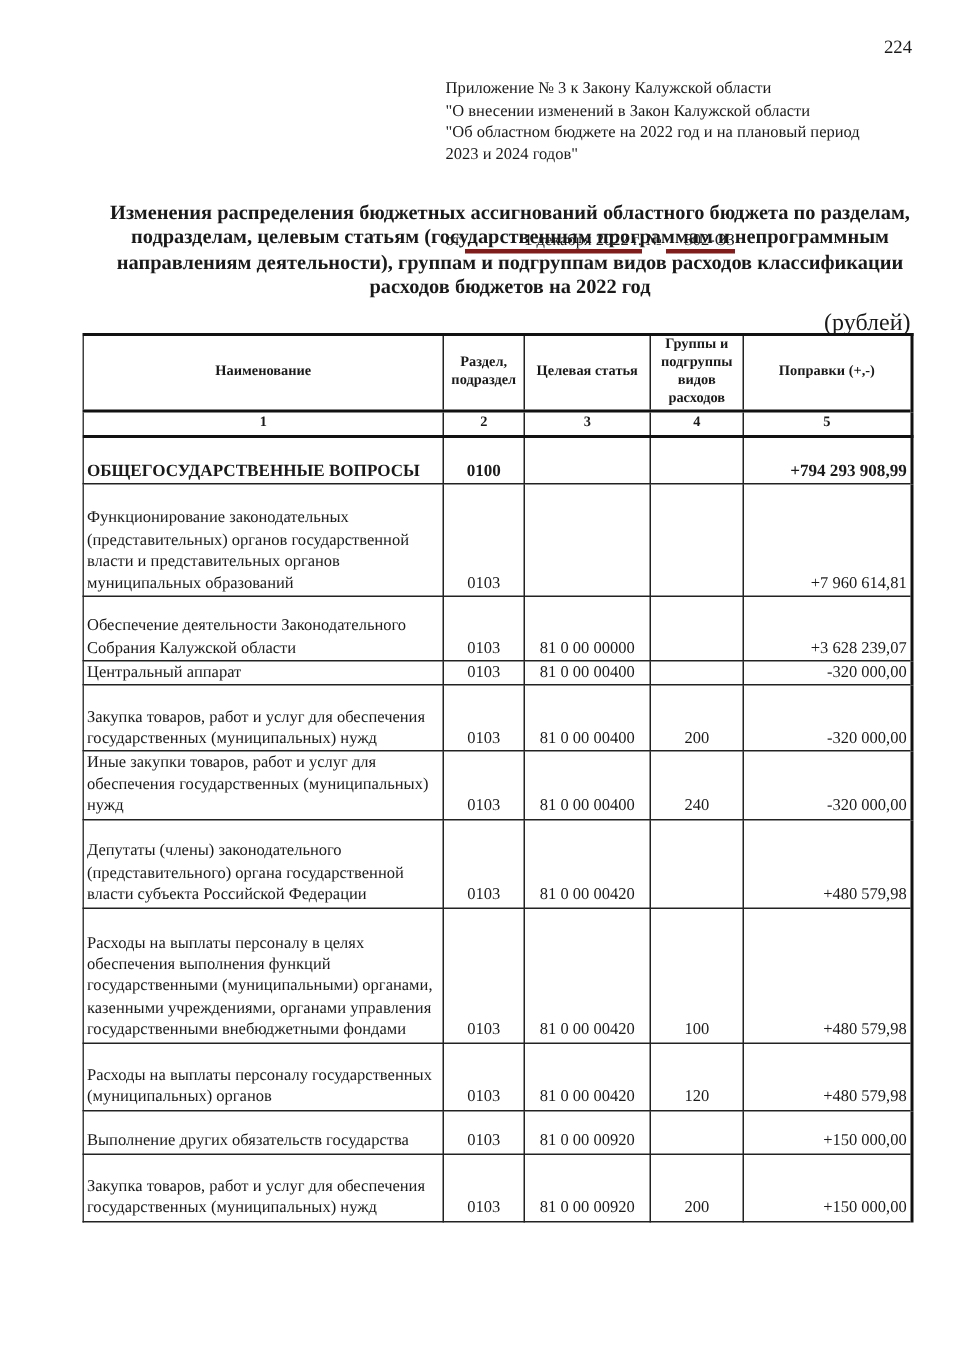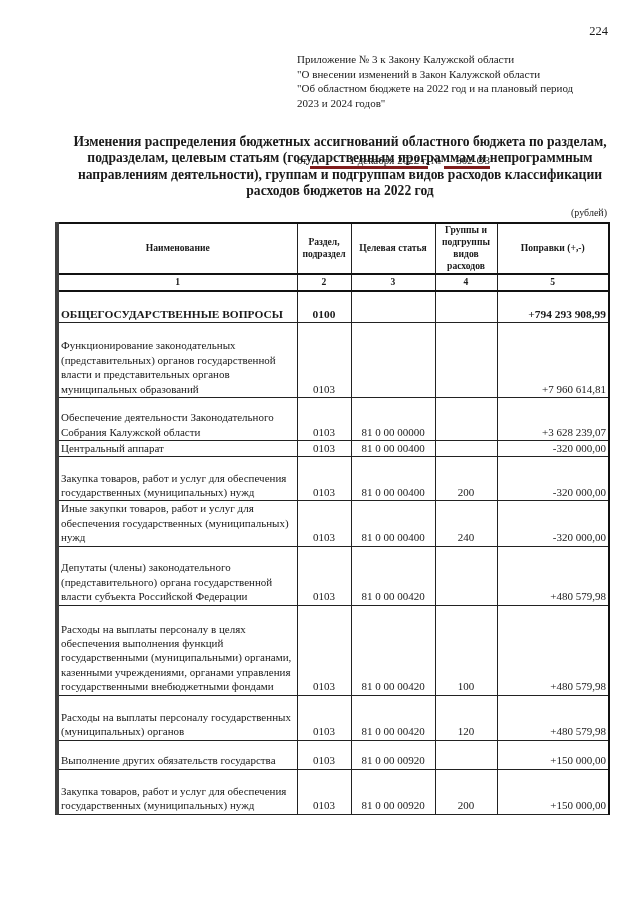--- a/index.html
+++ b/index.html
@@ -10,35 +10,35 @@
   .page-number { position: absolute; top: 24px; right: 31px; font-size: 12.5px; }
   .approval { position: absolute; left: 297px; top: 52px; font-size: 11px; line-height: 14.6px; }
   .approval .line { white-space: nowrap; }
   .approval .u { display: inline-block; border-bottom: 3px solid #7f1d1d; text-align: right; line-height: 12px; margin-top: 44px; }
   .approval .date { width: 118px; }
   .approval .num { width: 46px; }
   .title {
     position: absolute; left: 50px; top: 134px; width: 580px; text-align: center;
     font-weight: bold; font-size: 13.6px; line-height: 16.3px;
   }
-  .units { position: absolute; right: 32px; top: 207px; font-size: 10px; }
+  .units { position: absolute; right: 32px; top: 207px; font-size: 16px; }
   table.budget {
     position: absolute; left: 55px; top: 222px; width: 552px;
     border-collapse: collapse; table-layout: fixed; font-size: 11px; line-height: 14.4px;
   }
   table.budget td, table.budget th {
     border: 1px solid #222; padding: 0 2px 1px 2px; vertical-align: bottom; overflow: hidden;
   }
   table.budget th { font-weight: bold; font-size: 9.6px; line-height: 12px; vertical-align: middle; text-align: center; }
   table.budget tr.numrow td { font-weight: bold; font-size: 9.6px; text-align: center; vertical-align: middle; border-top: 2px solid #111; border-bottom: 2px solid #111; }
   table.budget tr.head th { border-top: 2px solid #111; }
   td.c, th.c { text-align: center; }
   td.r { text-align: right; }
   tr.bold td { font-weight: bold; font-size: 11.4px; }
-  table.budget td:first-child, table.budget th:first-child { border-left: 4px solid #404040; }
+  table.budget td:first-child, table.budget th:first-child { border-left: 1px solid #404040; }
   table.budget td:last-child, table.budget th:last-child { border-right: 2px solid #111; }
 </style>
 </head>
 <body>
 
 <div class="page-number">224</div>
 
 <div class="approval">
   <div class="line">Приложение № 3 к Закону Калужской области</div>
   <div class="line">"О внесении изменений в Закон Калужской области</div>

